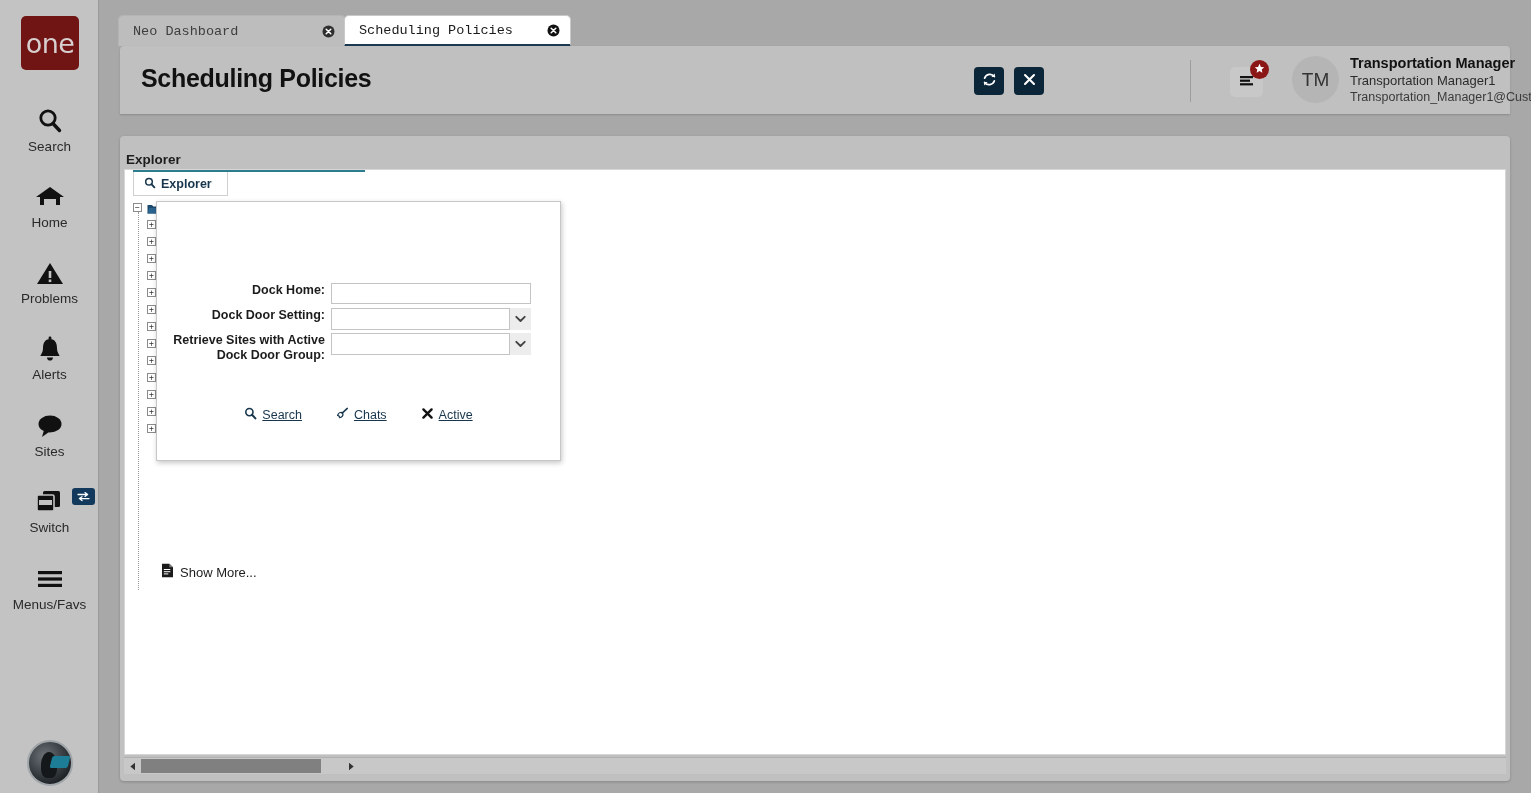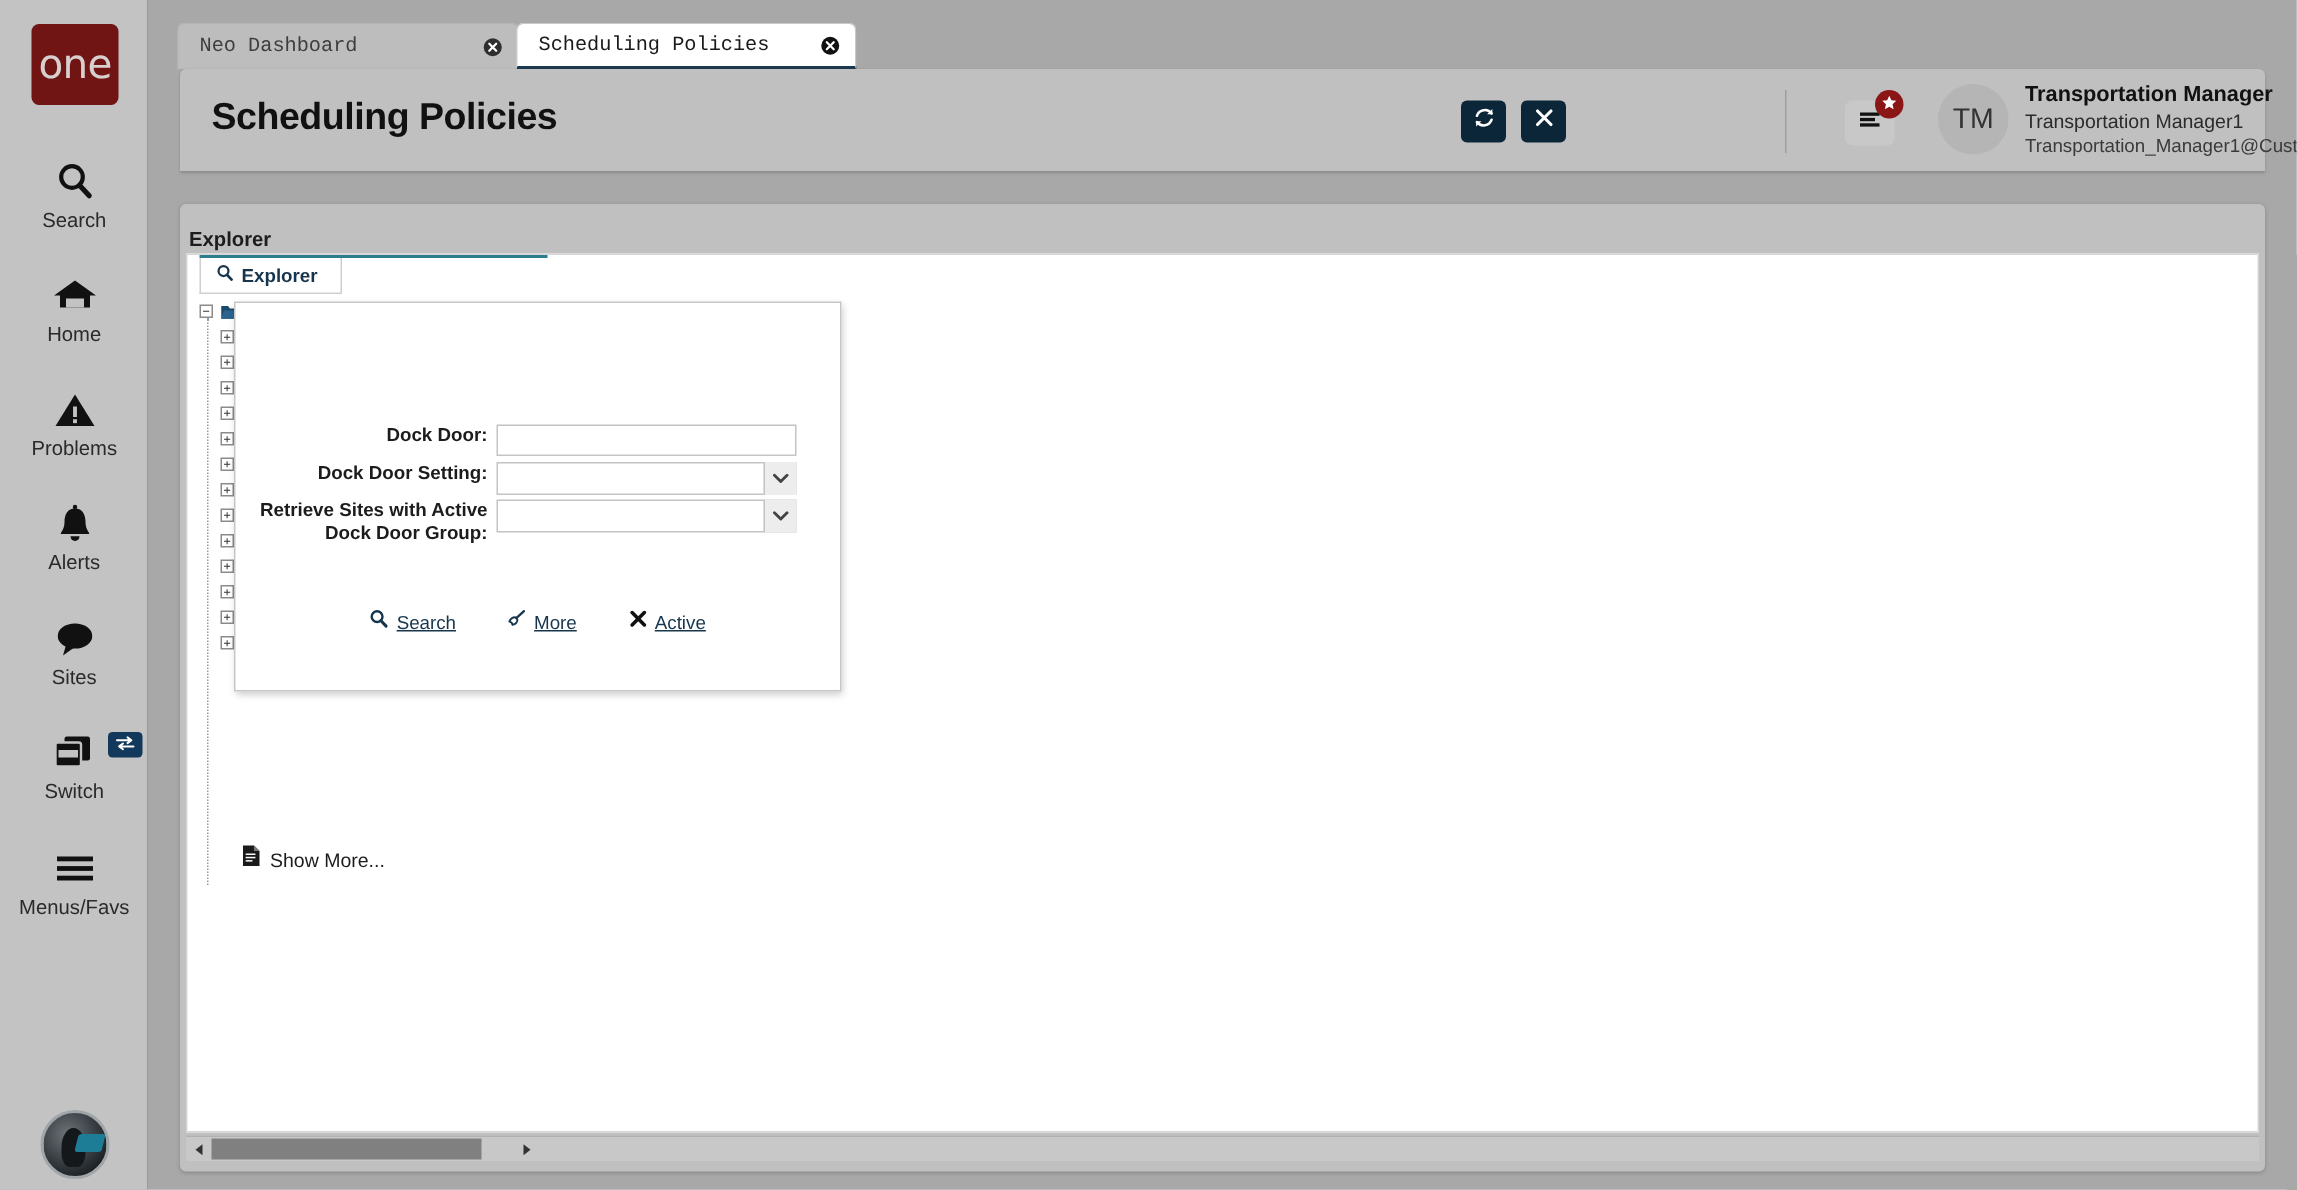--- a/index.html
+++ b/index.html
@@ -470,21 +470,21 @@
             </svg>
         </span>
         <span class="sm-lbl">Show More...</span>
       </div>
 
       <div id="filter-panel">
 
 
 
         <div class="f-row" style="top:81px">
-          <span class="f-label">Dock Door:</span>
+          <span class="f-label">Dock Home:</span>
           <input class="f-input" type="text" placeholder="" style="">
         </div>
 
         <div class="f-row" style="top:106px">
           <span class="f-label">Dock Door Setting:</span>
           <span class="f-select-wrap">
             <span class="f-select"></span>
             <span class="f-caret">
               <svg width="11" height="8" viewBox="0 0 11 8">
                   <path d="M1.3 1.8 L5.5 6 L9.7 1.8" stroke="#444" stroke-width="1.9" fill="none" stroke-linecap="round" stroke-linejoin="round"></path>
@@ -515,21 +515,21 @@
             </span>
             <span class="fa-lbl">Search</span>
           </span>
           <span class="f-action">
             <span>
               <svg width="13" height="13" viewBox="0 0 13 13">
                   <path d="M11.3 1.4 L6.2 6.1" stroke="#17364d" stroke-width="1.5" stroke-linecap="round"></path>
                   <path d="M5.8 5.6 C4.3 5.2 2.2 6.3 1.6 8.4 C2.9 8.6 3.5 9.4 3.7 10.6 C5.8 10.4 7.2 8.6 6.9 7 Z" fill="none" stroke="#17364d" stroke-width="1.3" stroke-linejoin="round"></path>
                 </svg>
             </span>
-            <span class="fa-lbl">More</span>
+            <span class="fa-lbl">Chats</span>
           </span>
           <span class="f-action">
             <span>
               <svg width="13" height="13" viewBox="0 0 13 13">
                   <path d="M2.4 2.4 L10.6 10.6 M10.6 2.4 L2.4 10.6" stroke="#111" stroke-width="2.4" stroke-linecap="round"></path>
                 </svg>
             </span>
             <span class="fa-lbl">Active</span>
           </span>
         </div>

